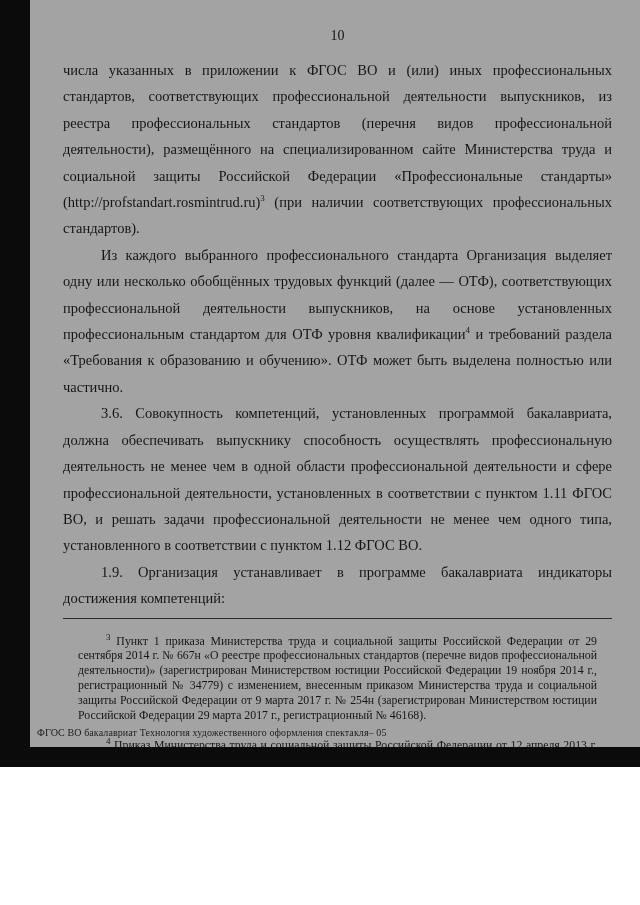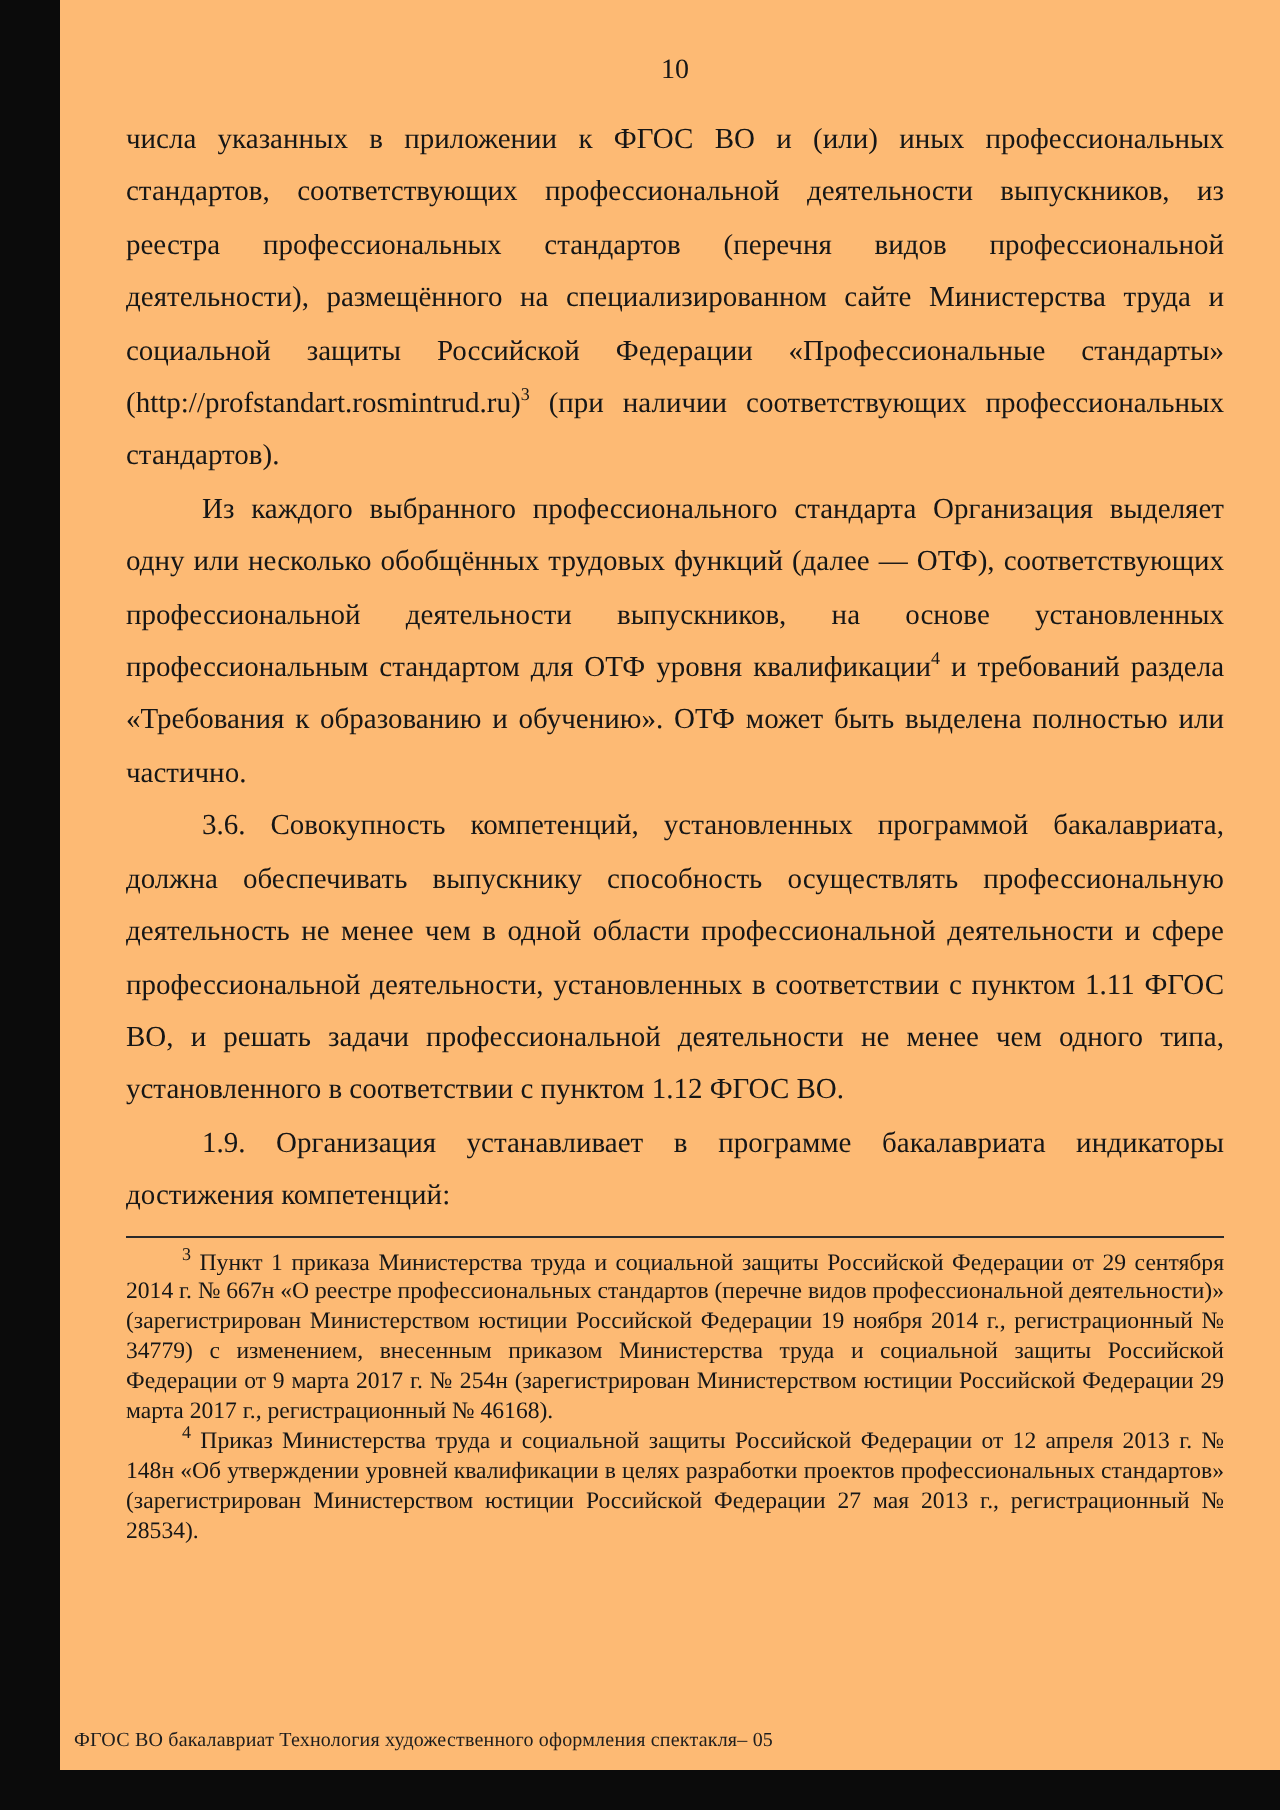--- a/index.html
+++ b/index.html
@@ -3,22 +3,22 @@
 <meta charset="utf-8">
 <style>
   html, body {
     margin: 0;
     padding: 0;
     background: #ffffff;
   }
   .page {
     position: relative;
     width: 640px;
-    height: 905px;
-    background: #fdba74;
+    height: 767px;
+    background: #a3a3a3;
     overflow: hidden;
     font-family: "Liberation Serif", "DejaVu Serif", serif;
     color: #161616;
   }
   .scan-bar-left {
     position: absolute;
     left: 0; top: 0;
     width: 30px; height: 905px;
     background: #0b0b0b;
   }
@@ -58,21 +58,21 @@
   .footnotes {
     margin-top: 6px;
   }
   .footnote-sep {
     width: 100%;
     height: 0;
     border-top: 1.2px solid #2a2a2a;
     margin: 0 0 5px 0;
   }
   .footnote {
-    margin: 0;
+    margin: 15px;
     font-size: 11.8px;
     line-height: 14.9px;
     text-align: justify;
     text-indent: 28px;
   }
   .page-footer {
     position: absolute;
     left: 37px;
     bottom: 29px;
     font-size: 10px;

